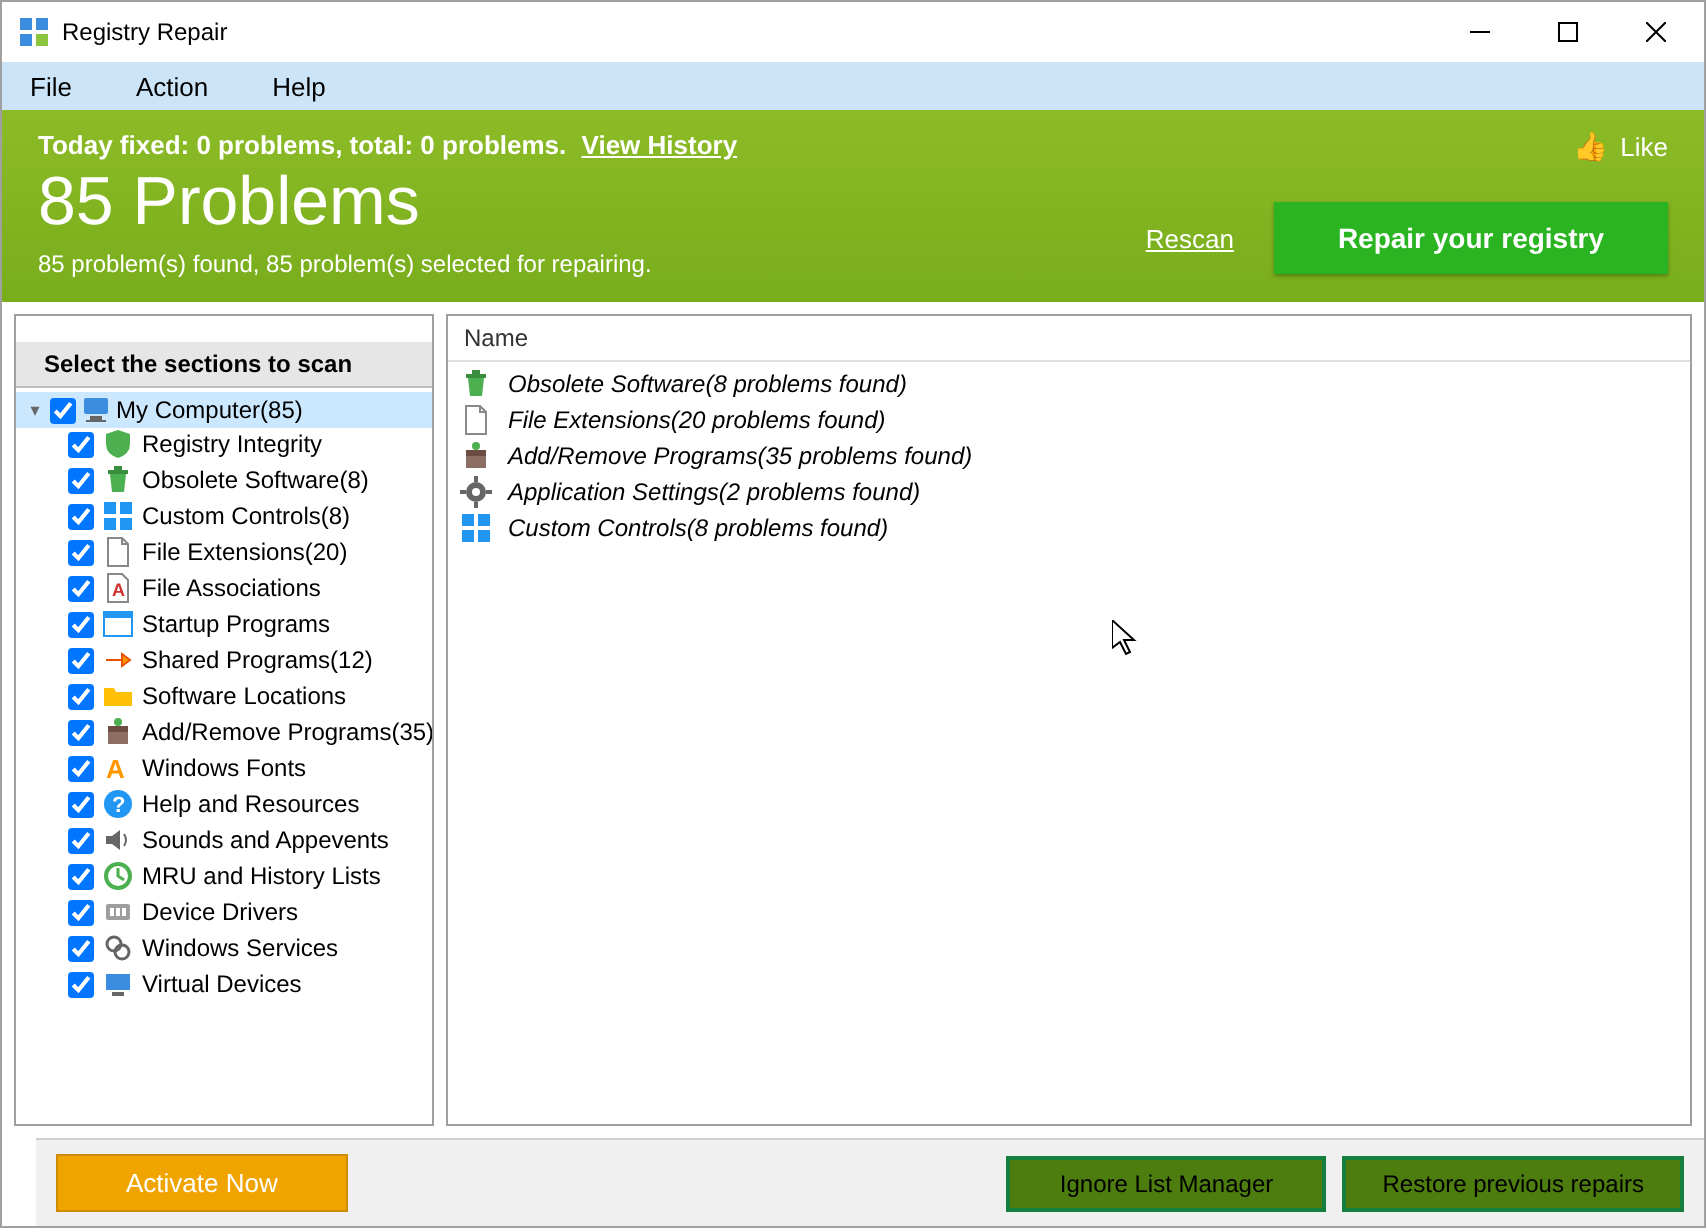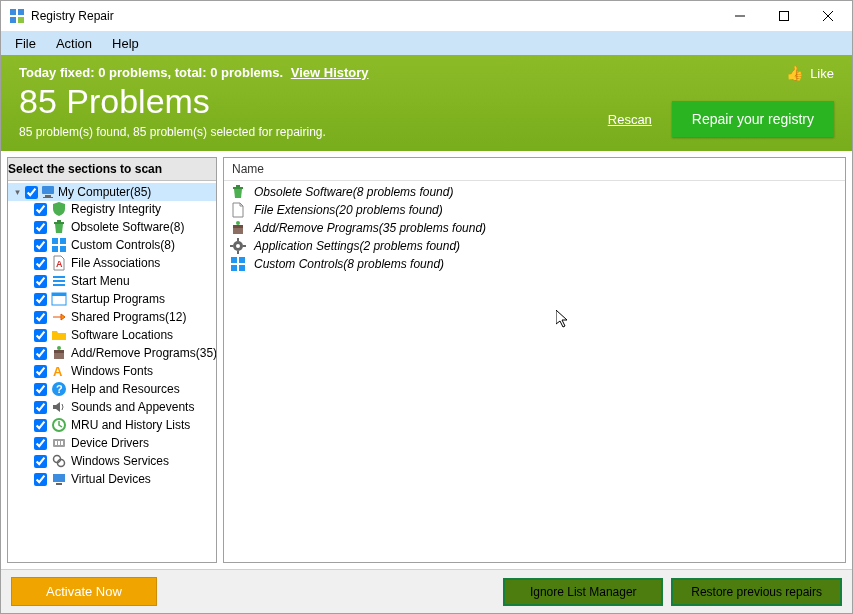--- a/index.html
+++ b/index.html
@@ -3,44 +3,44 @@
 <meta charset="utf-8">
 <style>
 * { margin: 0; padding: 0; box-sizing: border-box; font-family: "Segoe UI", Tahoma, sans-serif; }
 html, body { width: 853px; height: 614px; overflow: hidden; background: #fff; }
 .window { width: 853px; height: 614px; border: 1px solid #a0a0a0; display: flex; flex-direction: column; }
 .titlebar { height: 30px; background: #fff; display: flex; align-items: center; padding: 0 2px; }
 .titlebar .app-icon { width: 16px; height: 16px; margin: 0 6px; display: inline-flex; align-items: center; justify-content: center; }
 .titlebar .title { font-size: 12px; flex: 1; color: #000; }
 .titlebar .win-controls { display: flex; }
 .win-btn { width: 44px; height: 28px; display: flex; align-items: center; justify-content: center; font-size: 12px; cursor: pointer; }
-.menubar { height: 24px; background: #cce4f7; display: flex; align-items: center; padding: 0 4px; font-size: 13px; }
+.menubar { height: 24px; background: #cce4f7; display: flex; align-items: center; padding: 0 4px; font-size: 13px; gap: 12px; }
 .menubar .menu-item { padding: 2px 10px; cursor: pointer; }
 .banner { background: linear-gradient(to bottom, #8dbb28 0%, #78ad1b 100%); color: #fff; padding: 10px 18px 12px 18px; position: relative; }
 .banner .top-line { font-size: 13px; font-weight: bold; }
 .banner .view-history { color: #fff; text-decoration: underline; cursor: pointer; margin-left: 4px; }
 .banner .big { font-size: 34px; font-weight: 300; margin-top: 2px; }
 .banner .sub { font-size: 12px; margin-top: 4px; }
 .banner .right { position: absolute; right: 18px; top: 10px; display: flex; align-items: center; gap: 6px; font-size: 13px; cursor: pointer; }
 .banner .right-bottom { position: absolute; right: 18px; bottom: 14px; display: flex; align-items: center; gap: 20px; justify-content: center; }
 .rescan { color: #fff; text-decoration: underline; font-size: 13px; cursor: pointer; }
-.repair-btn { background: #2bb422; color: #fff; border: none; padding: 10px 20px; font-size: 14px; cursor: pointer; box-shadow: 0 1px 2px rgba(0,0,0,0.3); }
+.repair-btn { background: #2bb422; color: #fff; border: none; padding: 10px 32px; font-size: 14px; cursor: pointer; box-shadow: 0 1px 2px rgba(0,0,0,0.3); font-weight: bold; }
 .main { flex: 1; display: flex; padding: 6px; gap: 6px; min-height: 0; }
 .left-panel { width: 210px; border: 1px solid #a0a0a0; display: flex; flex-direction: column; }
-.left-header { background: #e6e6e6; font-size: 12px; font-weight: bold; padding: 4px 0; border-bottom: 1px solid #c0c0c0; }
+.left-header { background: #e6e6e6; font-size: 12px; font-weight: bold; padding: 4px 14px; border-bottom: 1px solid #c0c0c0; margin-top: 13px; }
 .tree { flex: 1; overflow-y: scroll; font-size: 12px; padding: 2px 0; }
 .tree-root { display: flex; align-items: center; padding: 1px 4px; gap: 2px; background: #cce8ff; white-space: nowrap; }
 .tree-item { display: flex; align-items: center; padding: 0 4px 2px 26px; gap: 4px; white-space: nowrap; cursor: pointer; }
 .tree-item input, .tree-root input { width: 13px; height: 13px; cursor: pointer; }
 .ico { width: 16px; height: 16px; display: inline-flex; align-items: center; justify-content: center; flex-shrink: 0; }
 .right-panel { flex: 1; border: 1px solid #a0a0a0; display: flex; flex-direction: column; }
 .right-header { font-size: 12px; padding: 4px 8px; border-bottom: 1px solid #e0e0e0; color: #333; background: #fff; }
 .result-list { flex: 1; overflow: auto; font-size: 12px; padding: 2px 4px; }
 .result-item { display: flex; align-items: center; gap: 8px; padding: 1px 2px; cursor: pointer; font-style: italic; }
-.bottombar { height: 44px; background: #f0f0f0; border-top: 1px solid #d0d0d0; display: flex; align-items: center; padding: 0 10px; }
+.bottombar { height: 44px; background: #f0f0f0; border-top: 1px solid #d0d0d0; display: flex; align-items: center; padding: 0 10px; margin-left: 17px; }
 .activate-btn { background: #f0a400; color: #fff; border: 1px solid #d08c00; padding: 6px 34px; font-size: 13px; cursor: pointer; }
 .bottombar .spacer { flex: 1; }
 .gray-btn { background: #4d7c0f; border: 2px solid #15803d; padding: 5px 18px; font-size: 12px; cursor: pointer; margin-left: 8px; min-width: 160px; }
 .expander { width: 11px; height: 11px; display: inline-flex; align-items: center; justify-content: center; font-size: 9px; color: #666; cursor: pointer; }
 .thumb { font-size: 14px; }
 
 .tree::-webkit-scrollbar { width: 16px; }
 .tree::-webkit-scrollbar-track { background: #f0f0f0; }
 .tree::-webkit-scrollbar-thumb { background: #c0c0c0; border: 1px solid #a0a0a0; }
 .tree::-webkit-scrollbar-button { background: #e8e8e8; height: 16px; border: 1px solid #a0a0a0; }
@@ -150,35 +150,34 @@
                   <rect x="9" y="9" width="6" height="6" fill="#2196f3"></rect>
                 </svg>
               </span>
               <span>Custom Controls(8)</span>
             </div>
             <div class="tree-item">
               <input type="checkbox" checked="" style="">
               <span class="ico">
                 <svg width="16" height="16" viewBox="0 0 16 16">
                   <path d="M3 1 L10 1 L13 4 L13 15 L3 15 Z" fill="#fff" stroke="#888"></path>
+                  <path d="M10 1 L10 4 L13 4" fill="none" stroke="#888"></path>
+                </svg>
+              </span>
+              <span>File Extensions(20)</span>
+            </div>
+            <div class="tree-item">
+              <input type="checkbox" checked="" style="">
+              <span class="ico">
+                <svg width="16" height="16" viewBox="0 0 16 16">
+                  <path d="M3 1 L10 1 L13 4 L13 15 L3 15 Z" fill="#fff" stroke="#888"></path>
                   <text x="5" y="12" font-size="9" fill="#d32f2f" font-weight="bold">A</text>
                 </svg>
               </span>
               <span>File Associations</span>
-            </div>
-            <div class="tree-item">
-              <input type="checkbox" checked="" style="">
-              <span class="ico">
-                <svg width="16" height="16" viewBox="0 0 16 16">
-                  <rect x="2" y="3" width="12" height="2" fill="#2196f3"></rect>
-                  <rect x="2" y="7" width="12" height="2" fill="#2196f3"></rect>
-                  <rect x="2" y="11" width="12" height="2" fill="#2196f3"></rect>
-                </svg>
-              </span>
-              <span>Start Menu</span>
             </div>
             <div class="tree-item">
               <input type="checkbox" checked="" style="">
               <span class="ico">
                 <svg width="16" height="16" viewBox="0 0 16 16">
                   <rect x="1" y="2" width="14" height="12" fill="#fff" stroke="#2196f3"></rect>
                   <rect x="1" y="2" width="14" height="3" fill="#2196f3"></rect>
                 </svg>
               </span>
               <span>Startup Programs</span>

